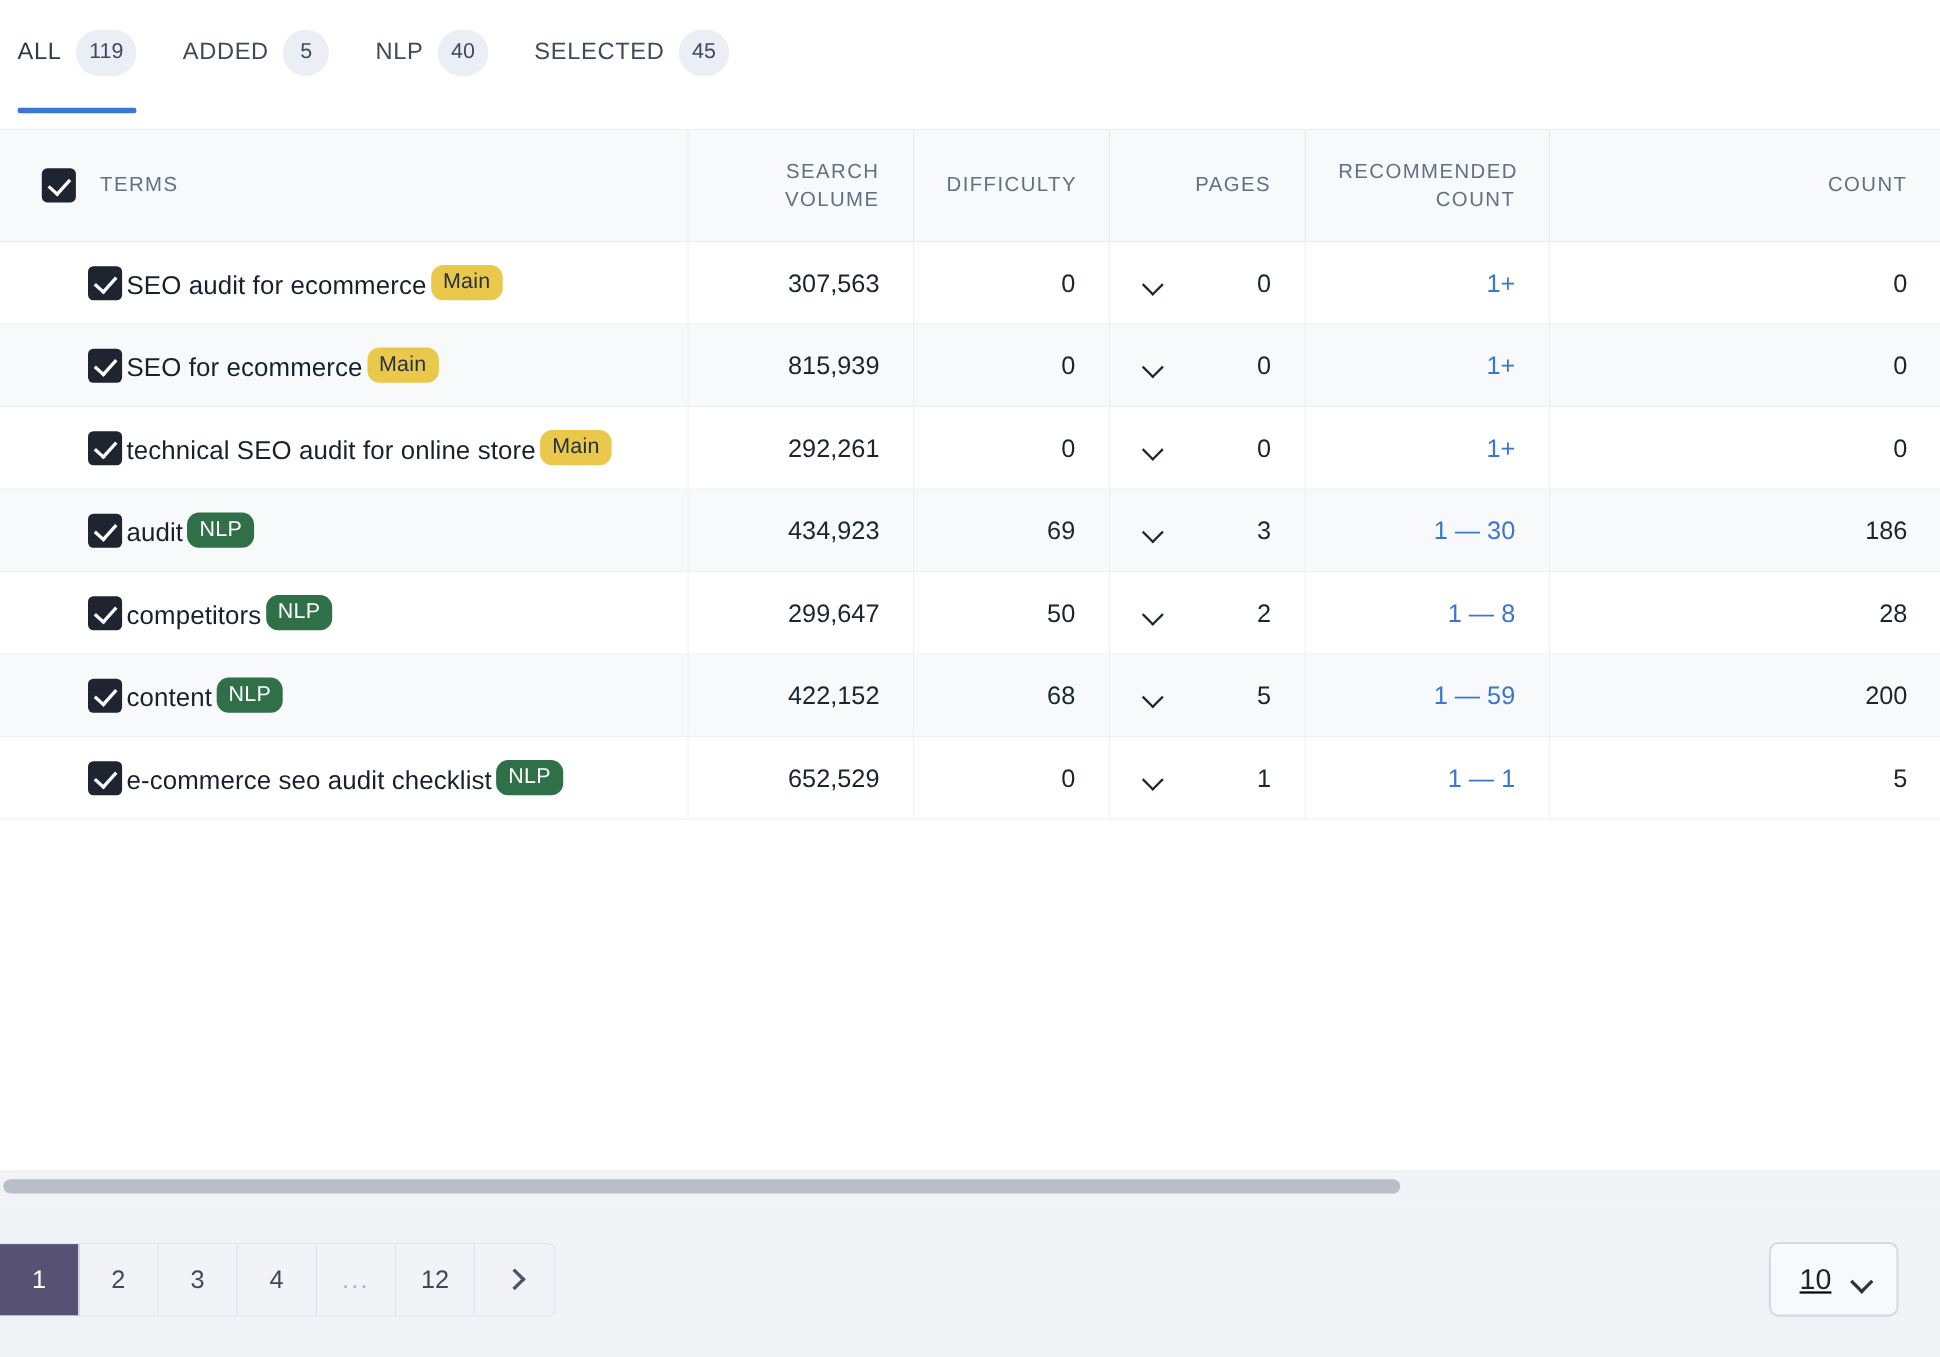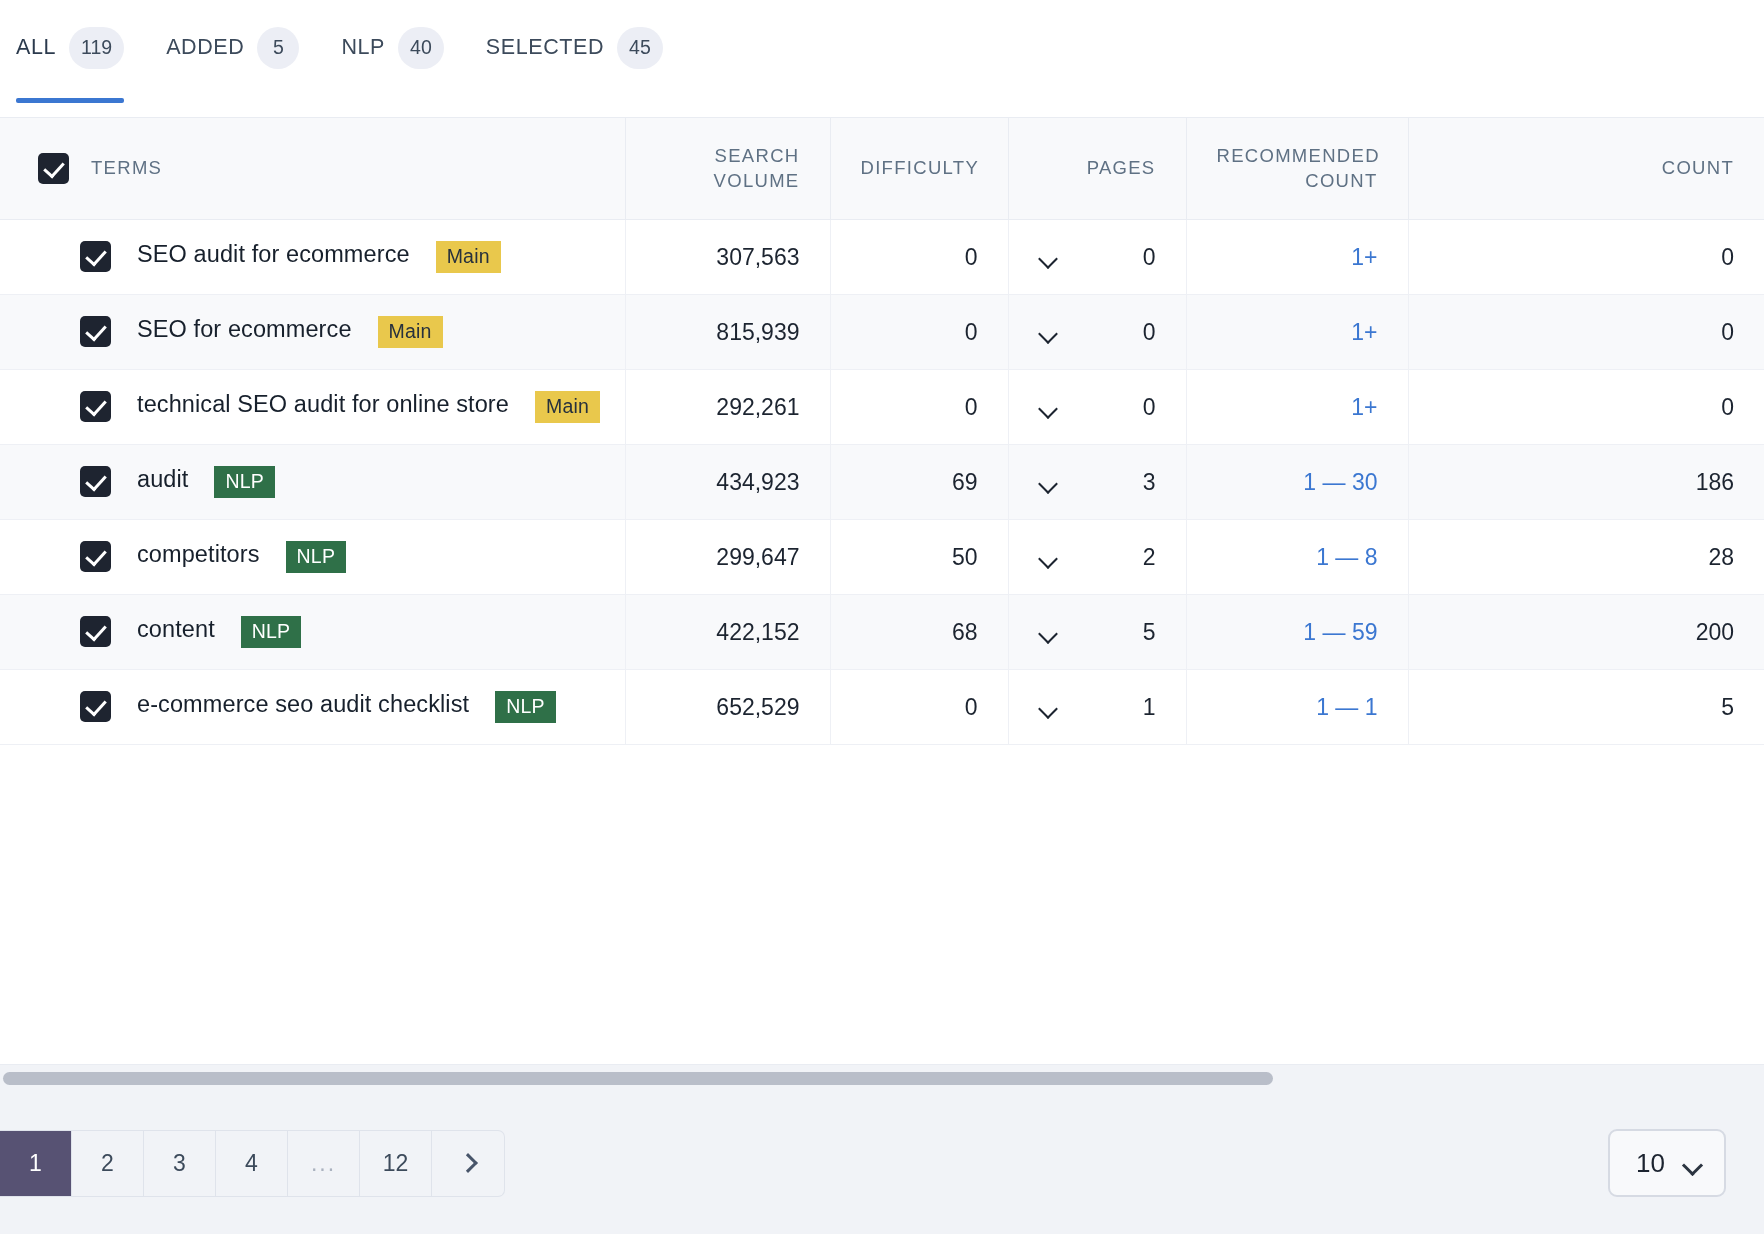--- a/index.html
+++ b/index.html
@@ -162,36 +162,36 @@
   tbody tr:nth-child(odd)  td { background: #ffffff; }
 
   td.td-terms {
     padding-left: 38px;
     text-align: left;
   }
   td.td-num { text-align: right; }
 
   .term-cell {
     display: flex;
-    align-items: flex-start;
-    gap: 26px;
+    align-items: flex-end;
+    gap: 4px;
     padding-left: 42px;
   }
   .term-text {
     font-size: 23.5px;
     color: #17202c;
     letter-spacing: 0.1px;
   }
   .badge {
     display: inline-flex;
     align-items: center;
     justify-content: center;
     height: 32px;
     padding: 0 11px;
-    border-radius: 0;
+    border-radius: 11px;
     font-size: 19.5px;
     line-height: 1;
     letter-spacing: 0.2px;
     flex: 0 0 auto;
   }
   .badge-main { background: #e9c84c; color: #27313d; }
   .badge-nlp  { background: #2f7048; color: #ffffff; }
 
   
   .pages-inner {
@@ -300,20 +300,21 @@
     width: 118px;
     height: 68px;
     border: 2px solid #d6dae3;
     border-radius: 9px;
     background: #f8f9fb;
     display: flex;
     align-items: center;
     justify-content: space-between;
     padding: 0 22px 0 26px;
     cursor: pointer;
+    text-decoration: underline;
   }
   .page-size-value {
     font-size: 26px;
     color: #1c2430;
   }
   .ps-chev {
     width: 18px;
     height: 11px;
     position: relative;
   }

